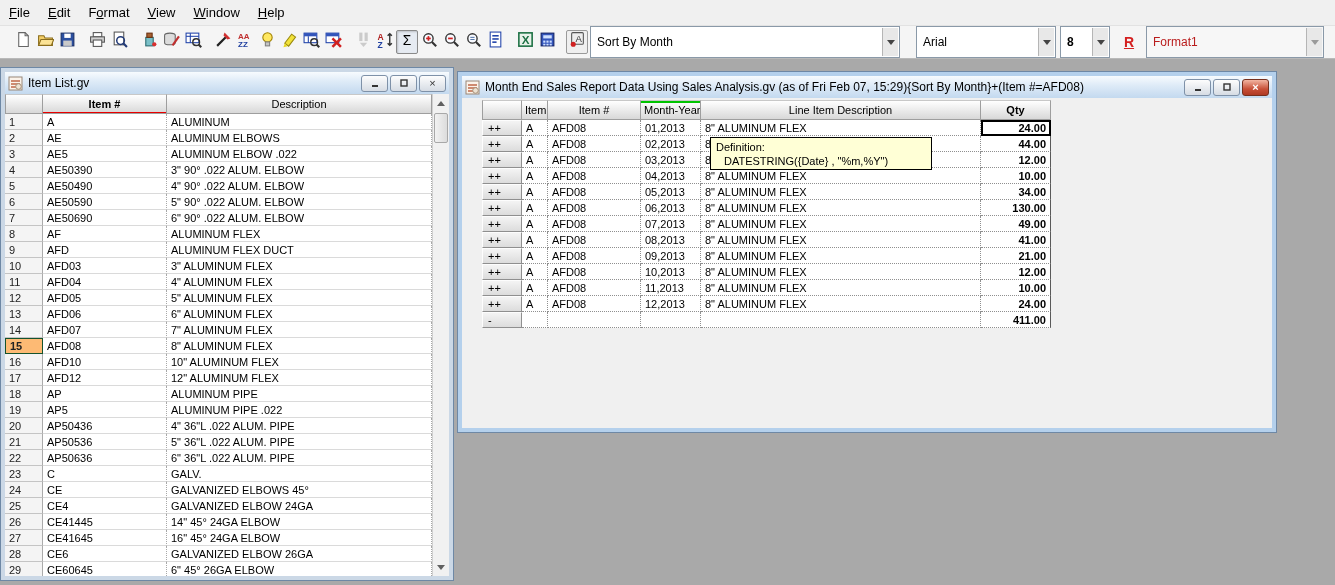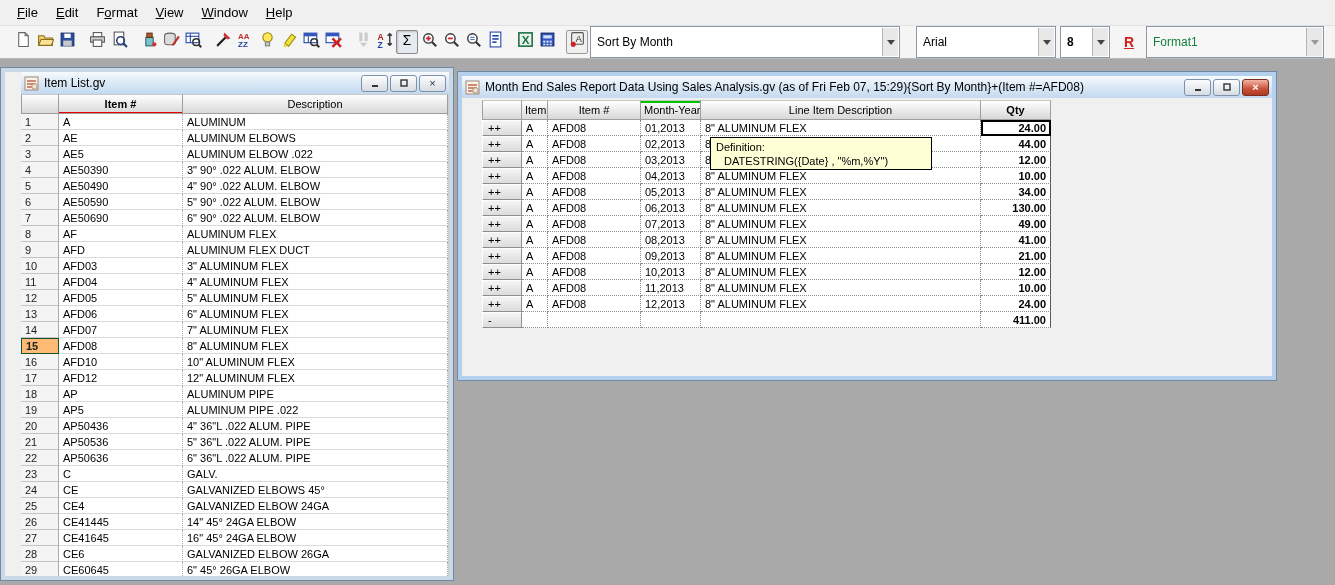--- a/index.html
+++ b/index.html
@@ -1,21 +1,21 @@
 <!DOCTYPE html>
 <html><head>
 <meta charset="utf-8">
 <style>
   * { margin:0; padding:0; box-sizing:border-box; }
   html,body { width:1335px; height:585px; overflow:hidden; }
   body { font-family:"Liberation Sans", sans-serif; background:#A9A9A9; position:relative; }
 
   
   .menu-bar { height:26px; background:#F0F0F0; border-bottom:1px solid #E2E2E2;
-              display:flex; align-items:center; padding-left:8px; }
+              display:flex; align-items:center; }
   .menu-item { font-size:13px; padding:4px 9px; color:#000; cursor:default; }
   .menu-item u { text-decoration:underline; }
 
   
   .toolbar { height:33px; background:#F5F5F5; border-bottom:1px solid #B9B9B9;
              display:flex; align-items:center; padding-left:12px; }
   .tb-btn { width:22px; height:24px; display:inline-flex; align-items:flex-start; justify-content:center;
             border:1px solid transparent; border-radius:2px; }
   .tb-btn svg { width:17px; height:17px; }
   .tb-btn.pressed { border:1px solid #8A8A8A; background:#E6EBF2; box-shadow:inset 1px 1px 2px rgba(0,0,0,.18); }
@@ -24,21 +24,21 @@
   .tb-sep { width:8px; height:24px; }
 
   .combo { height:32px; border:1px solid #8A99A8; background:#fff; display:flex; align-items:center;
            font-size:12px; padding-left:6px; position:relative; }
   .combo .arrow { position:absolute; right:1px; top:1px; bottom:1px; width:16px; background:#E8E8E8;
                   border-left:1px solid #B5B5B5; display:flex; align-items:center; justify-content:center; }
   .combo .arrow i { width:0; height:0; border:4px solid transparent; border-top:5px solid #444; margin-top:4px; }
   .combo.sort { width:310px; margin-left:2px; }
   .combo.font { width:140px; margin-left:16px; font-weight:normal; }
   .combo.size { width:50px; margin-left:4px; font-weight:bold; }
-  .combo.fmt  { width:178px; margin-left:6px; color:#15803d; background:#F7F7F7; }
+  .combo.fmt  { width:178px; margin-left:6px; color:#b91c1c; background:#F7F7F7; }
   .combo.fmt .arrow i { border-top-color:#9A9A9A; }
   .r-btn { width:22px; text-align:center; margin-left:8px; color:#D42020; font-weight:bold;
            font-size:14px; text-decoration:underline; }
 
   
   .mdi { position:absolute; top:60px; left:0; right:0; bottom:0; background:#A9A9A9; }
 
   
   .win { position:absolute; background:#F0F0F0; outline:1px solid #6E88A5; }
   .win.inactive { border:4px solid #CBD8E6; }
@@ -58,42 +58,42 @@
   
   table.grid { border-collapse:separate; border-spacing:0; table-layout:fixed;
                font-size:11px; background:#fff; }
   .grid th { height:20px; font-weight:normal; background:linear-gradient(180deg,#FFFFFF,#D8D8D8);
              border-right:1px solid #9E9E9E; border-bottom:1px solid #9E9E9E; border-top:1px solid #C8C8C8;
              position:relative; padding:0 3px; white-space:nowrap; overflow:hidden; }
   .grid th:first-child { border-left:1px solid #9E9E9E; }
   .grid td { height:16px; padding:0 4px; white-space:nowrap; overflow:hidden; }
 
   
-  #win-items { left:1px; top:8px; width:452px; height:512px;padding-left:16px; }
+  #win-items { left:1px; top:8px; width:452px; height:512px; }
   #win-items .body { display:flex; height:calc(100% - 22px); overflow:hidden; }
   #items-table { width:427px; }
   #items-table td { border-right:1px dotted #A8A8A8; border-bottom:1px solid #DADADA; }
   #items-table td.rn { background:#F4F4F4; border-right:1px solid #ABABAB; border-bottom:1px solid #C4C4C4; color:#222; }
   #items-table td.rn.cur { font-weight:bold; border:1px solid #14532d; background:#fdba74; }
   th .sortline { position:absolute; left:0; right:0; bottom:-2px; height:3px; background:#E80000; z-index:3; }
   th .groupline { position:absolute; left:0; right:0; top:-1px; height:3px; background:#00C400; z-index:3; }
   .bold-h { font-weight:bold !important; }
 
   
   .vscroll { width:17px; background:#F1F1F1; border-left:1px solid #D0D0D0; display:flex; flex-direction:column; }
   .sb-btn { height:17px; display:flex; align-items:center; justify-content:center; }
   .sb-up i { width:0;height:0;border:4px solid transparent;border-bottom:5px solid #606060; margin-bottom:3px;}
   .sb-dn i { width:0;height:0;border:4px solid transparent;border-top:5px solid #606060; margin-top:3px;}
   .sb-track { flex:1; position:relative; }
   .sb-thumb { position:absolute; top:2px; left:1px; right:1px; height:30px;
               background:linear-gradient(90deg,#F2F2F2,#DCDCDC); border:1px solid #A8A8A8; border-radius:2px; }
   .sb-dn { margin-top:auto; }
 
   
-  #win-sales { left:458px; top:12px; width:818px; height:308px; }
+  #win-sales { left:458px; top:12px; width:818px; height:360px; }
   #win-sales .gridarea { position:relative; height:calc(100% - 22px); background:#F0F0F0; overflow:hidden; }
   #sales-table { position:absolute; left:20px; top:2px; width:569px; background:transparent; }
   #sales-table td { border-right:1px dotted #8F8F8F; border-bottom:1px dotted #8F8F8F; background:#fff; }
   #sales-table td.rowbtn { background:linear-gradient(180deg,#F4F4F4,#DCDCDC); border:1px solid #8F8F8F;
                            border-top-color:#FDFDFD; border-left-color:#FDFDFD; padding-left:5px; }
   #sales-table td.qty { text-align:right; font-weight:bold; }
   #sales-table td.selcell { outline:2px solid #000; outline-offset:-2px; }
   #sales-table .colItem { text-align:left; }
   #sales-table tr td:last-child { border-right:1px solid #5A5A5A; }
 

